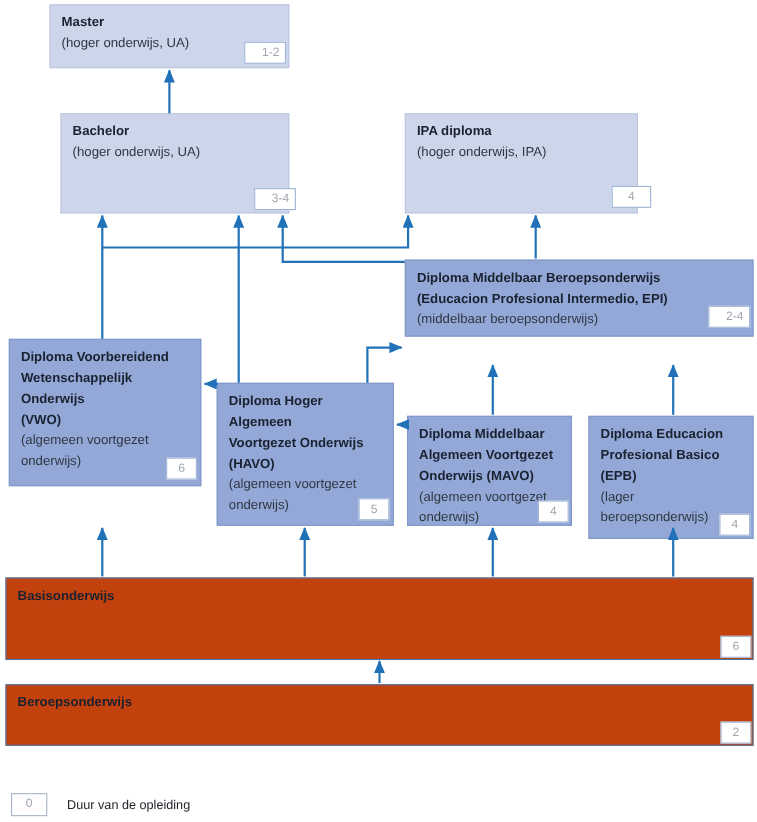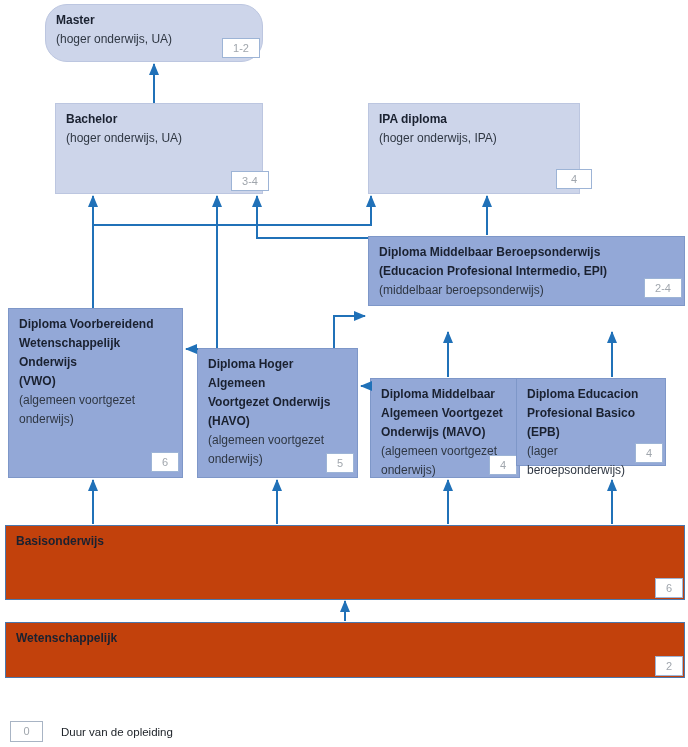--- a/index.html
+++ b/index.html
@@ -9,36 +9,36 @@
   .light{background:#cdd5ea;border:1px solid #bcc6e0;}
   .medium{background:#93a8d7;border:1px solid #7e97c8;}
   .dark{background:#c2410c;border:1px solid #4a77ad;}
   .title{font-weight:bold;font-size:12px;line-height:19px;color:#1a2130;white-space:pre-line;}
   .subtitle{font-size:12px;line-height:19px;color:#2f3743;white-space:pre-line;}
   .badge{
     position:absolute;right:3px;bottom:4px;min-width:28px;height:20px;line-height:18px;
     background:#ffffff;border:1px solid #9db4d6;color:#a0a6ad;font-size:11px;
     text-align:center;padding:0 5px;box-sizing:border-box;
   }
-  .badge-wide{min-width:38px;}
+  .badge-wide{min-width:38px;text-align:right;}
   #edges{position:absolute;left:0;top:0;pointer-events:none;}
   .legend{position:absolute;left:10px;top:721px;display:flex;align-items:center;}
   .legend-badge{
     position:static;display:inline-block;width:33px;height:21px;line-height:19px;
     background:#ffffff;border:1px solid #a8b4c4;color:#a0a6ad;font-size:11px;
     text-align:center;box-sizing:border-box;
   }
   .legend-label{margin-left:18px;font-size:11.5px;color:#20252b;}
 </style>
 </head>
 <body>
 
 <div class="stage">
 
-  <div class="node light" style="left:45px;top:4px;width:218px;height:58px;border-radius:22px;">
+  <div class="node light" style="left:45px;top:4px;width:218px;height:58px;">
     <div class="title">Master</div>
     <div class="subtitle">(hoger onderwijs, UA)</div>
     <div class="badge badge-wide" style="right:2px;bottom:3px;">1-2</div>
   </div>
 
   <div class="node light" style="left:55px;top:103px;width:208px;height:91px;">
     <div class="title">Bachelor</div>
     <div class="subtitle">(hoger onderwijs, UA)</div>
     <div class="badge badge-wide" style="right:-7px;bottom:2px;">3-4</div>
   </div>
@@ -49,21 +49,21 @@
     <div class="badge" style="right:-13px;bottom:4px;min-width:36px;">4</div>
   </div>
 
   <div class="node medium" style="left:368px;top:236px;width:317px;height:70px;">
     <div class="title">Diploma Middelbaar Beroepsonderwijs
 (Educacion Profesional Intermedio, EPI)</div>
     <div class="subtitle">(middelbaar beroepsonderwijs)</div>
     <div class="badge badge-wide" style="right:2px;bottom:7px;">2-4</div>
   </div>
 
-  <div class="node medium" style="left:8px;top:308px;width:175px;height:170px;">
+  <div class="node medium" style="left:8px;top:308px;width:175px;height:134px;">
     <div class="title">Diploma Voorbereidend
 Wetenschappelijk Onderwijs
 (VWO)</div>
     <div class="subtitle">(algemeen voortgezet
 onderwijs)</div>
     <div class="badge" style="right:3px;bottom:5px;">6</div>
   </div>
 
   <div class="node medium" style="left:197px;top:348px;width:161px;height:130px;">
     <div class="title">Diploma Hoger Algemeen
@@ -76,35 +76,35 @@
 
   <div class="node medium" style="left:370px;top:378px;width:150px;height:100px;">
     <div class="title">Diploma Middelbaar
 Algemeen Voortgezet
 Onderwijs (MAVO)</div>
     <div class="subtitle">(algemeen voortgezet
 onderwijs)</div>
     <div class="badge" style="right:2px;bottom:2px;">4</div>
   </div>
 
-  <div class="node medium" style="left:516px;top:378px;width:150px;height:88px;">
+  <div class="node medium" style="left:535px;top:378px;width:150px;height:112px;">
     <div class="title">Diploma Educacion
 Profesional Basico
 (EPB)</div>
     <div class="subtitle">(lager beroepsonderwijs)</div>
     <div class="badge" style="right:2px;bottom:2px;">4</div>
   </div>
 
   <div class="node dark" style="left:5px;top:525px;width:680px;height:75px;">
     <div class="title">Basisonderwijs</div>
     <div class="badge" style="right:1px;bottom:1px;">6</div>
   </div>
 
   <div class="node dark" style="left:5px;top:622px;width:680px;height:56px;">
-    <div class="title">Wetenschappelijk</div>
+    <div class="title">Beroepsonderwijs</div>
     <div class="badge" style="right:1px;bottom:1px;">2</div>
   </div>
 
   <svg id="edges" width="688" height="747">
     <defs>
       <marker id="ah" markerWidth="12" markerHeight="10" refX="11" refY="5" orient="auto" markerUnits="userSpaceOnUse">
         <path d="M0,0 L12,5 L0,10 Z" fill="#2071b8"></path>
       </marker>
     </defs>
   <polyline points="154,103 154,64" fill="none" stroke="#2071b8" stroke-width="2" marker-end="url(#ah)"></polyline>

